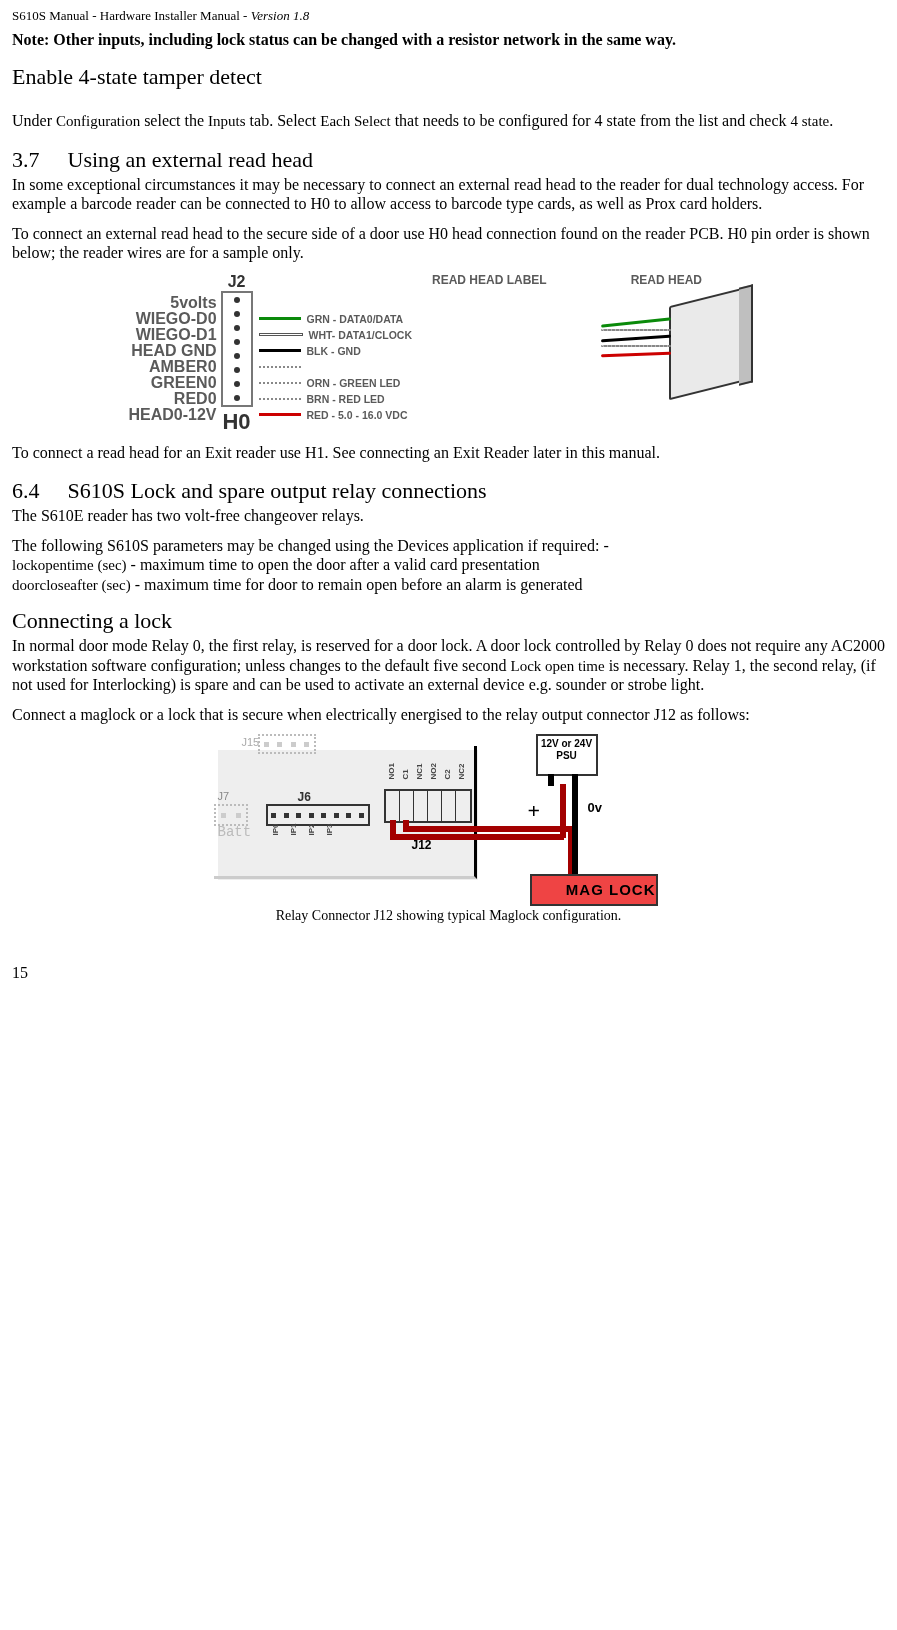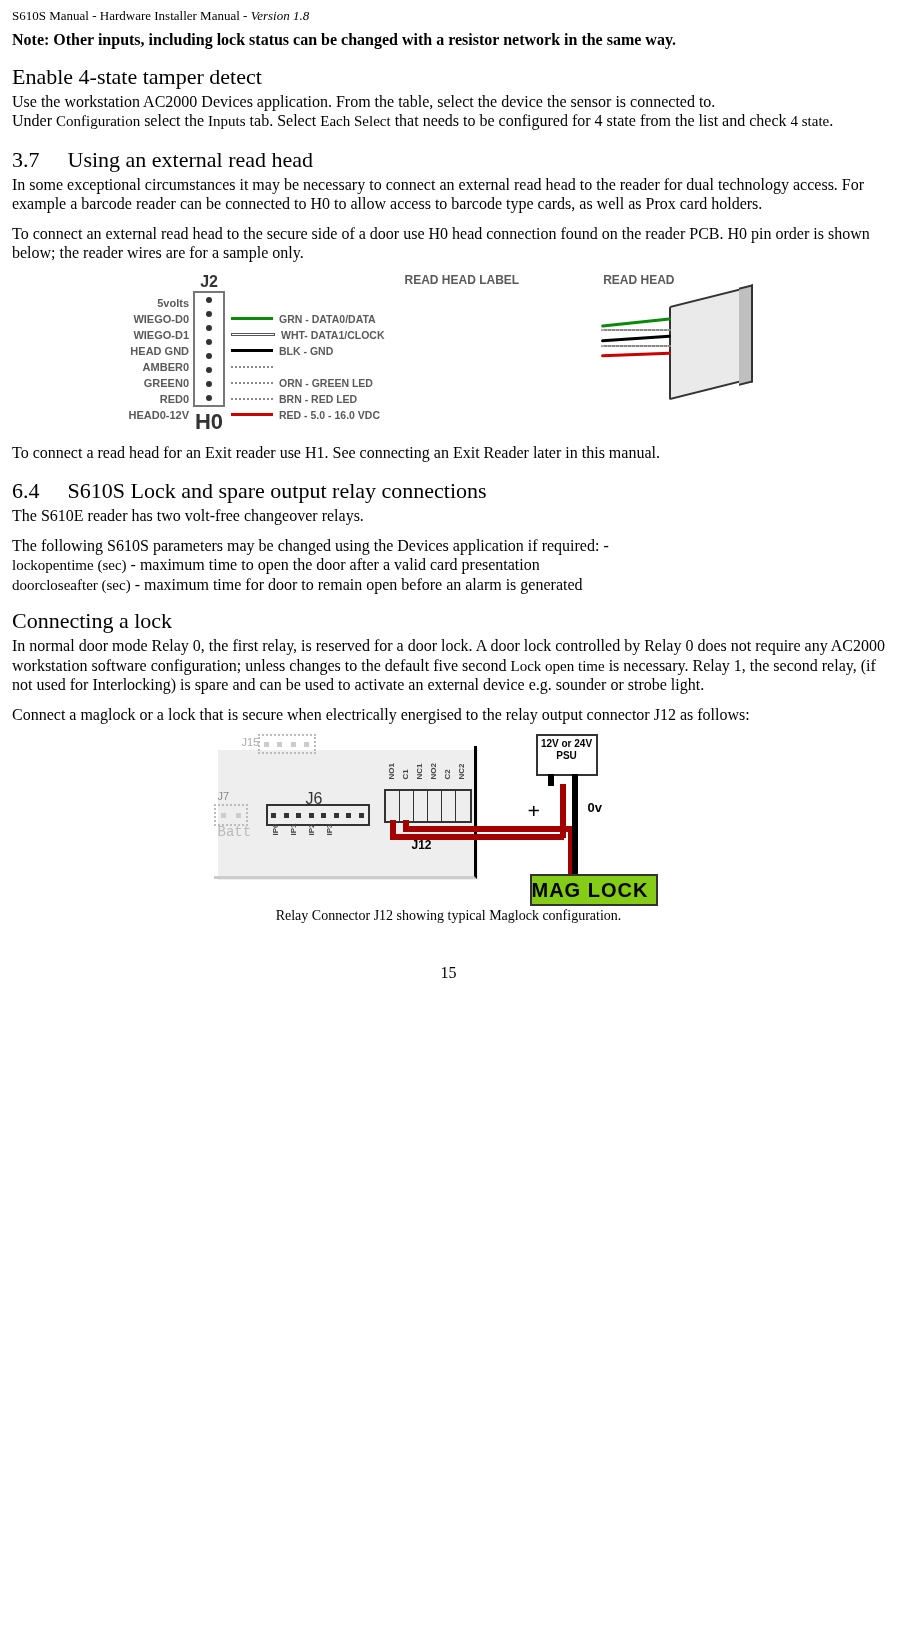--- a/index.html
+++ b/index.html
@@ -32,21 +32,21 @@
 
   
   .fig1-wrap { width: 640px; margin: 8px auto 8px auto; position: relative; }
   .fig1-row { display:flex; align-items:flex-start; }
   .fig1-pinbox {
     display:flex;
     align-items:flex-start;
   }
   .pin-labels-left {
     font-family: Arial, sans-serif;
-    font-size: 11px;
+    font-size: 16px;
     font-weight: bold;
     color:#5a5a5a;
     text-align:right;
     line-height:16px;
     margin-top:22px;
     margin-right:4px;
   }
   .j2-col { text-align:center; }
   .j2-title { font-family: Arial, sans-serif; font-weight:bold; font-size:16px; color:#333; }
   .h0-title { font-family: Arial, sans-serif; font-weight:bold; font-size:22px; color:#333; margin-top:2px;}
@@ -116,21 +116,21 @@
   .board-shadow { position:absolute; left:4px; top:16px; width:260px; height:130px; background:#eee; z-index:-1;}
   .conn-j15 { position:absolute; left:28px; top:2px; font-family:Arial,sans-serif; font-size:11px; color:#aaa;}
   .j15-block { position:absolute; left:44px; top:0; width:54px; height:16px; border:2px dotted #bbb; display:flex; justify-content:space-around; align-items:center;}
   .j15-block span{width:5px;height:5px;background:#ccc;}
 
   .conn-j7 { position:absolute; left:4px; top:56px; font-family:Arial,sans-serif; font-size:11px; color:#888;}
   .j7-block{ position:absolute; left:0; top:70px; width:30px; height:18px; border:2px dotted #bbb; display:flex; justify-content:space-around; align-items:center;}
   .j7-block span{width:5px;height:5px;background:#ccc;}
   .j7-batt{position:absolute; left:4px; top:90px; font-family:Liberation Mono, monospace; font-size:14px; color:#bbb;}
 
-  .conn-j6 { position:absolute; left:92px; top:56px; font-family:Arial,sans-serif; font-size:16px; font-weight:normal; color:#333;}
+  .conn-j6 { position:absolute; left:84px; top:56px; font-family:Arial,sans-serif; font-size:12px; font-weight:bold; color:#333;}
   .j6-block{ position:absolute; left:52px; top:70px; width:100px; height:18px; border:2px solid #333; display:flex; justify-content:space-around; align-items:center;}
   .j6-block span{width:5px;height:5px;background:#333;}
   .j6-lbls{ position:absolute; left:56px; top:92px; font-family:Arial,sans-serif; font-size:8px; font-weight:bold; color:#444; display:flex; gap:8px;}
   .j6-lbls span{transform:rotate(-90deg); transform-origin:center; display:inline-block; width:10px;}
 
   .j12-block{ position:absolute; left:170px; top:55px; width:84px; height:30px; border:2px solid #333; display:flex;}
   .j12-block div{ flex:1; border-right:1px solid #333;}
   .j12-block div:last-child{border-right:none;}
   .j12-lbls{ position:absolute; left:172px; top:36px; font-family:Arial,sans-serif; font-size:8px; font-weight:bold; color:#444; display:flex; gap:4px;}
   .j12-lbls span{transform:rotate(-90deg); display:inline-block; width:10px; text-align:center;}
@@ -146,37 +146,37 @@
   .wr-down{ left:354px; top:92px; width:6px; height:52px; border:none; background:#a30000;}
   .wr-up  { left:346px; top:50px; width:6px; height:54px; border:none; background:#a30000;}
 
   .psu-box{ position:absolute; left:322px; top:0; width:58px; height:36px; border:2px solid #333; background:#fff; font-family:Arial,sans-serif; font-size:10px; font-weight:bold; text-align:center; padding-top:2px; line-height:12px;}
   .psu-leads{ position:absolute; left:334px; top:40px; width:6px; height:12px; background:#000;}
   .psu-leads2{ position:absolute; left:358px; top:40px; width:6px; height:12px; background:#000;}
   .plus-sym{ position:absolute; left:314px; top:64px; font-size:22px; font-weight:bold;}
   .zero-v{ position:absolute; left:374px; top:66px; font-family:Arial,sans-serif; font-size:13px; font-weight:bold;}
   .blackline{ position:absolute; left:358px; top:50px; width:6px; height:92px; background:#000;}
 
-  .maglock-box{ position:absolute; left:316px; top:140px; width:124px; height:28px; border:2px solid #333; background:#84cc16; font-family:Arial,sans-serif; font-size:20px; font-weight:bold; text-align:left; line-height:28px; letter-spacing:1px;}
+  .maglock-box{ position:absolute; left:316px; top:140px; width:124px; height:28px; border:2px solid #333; background:#ef4444; font-family:Arial,sans-serif; font-size:15px; font-weight:bold; text-align:right; line-height:28px; letter-spacing:1px;}
 
   .fig2-caption{ text-align:center; font-size:14px; margin-top:4px;}
-  .page-num{ text-align:center; font-size:16px; margin-top:40px;}
+  .page-num{ text-align:left; font-size:16px; margin-top:40px;}
 </style>
 </head>
 <body>
 
 <div class="header-line">
   <span>S610S Manual  - Hardware Installer Manual  - </span><span class="italic-part">Version 1.8</span>
 </div>
 
 <p class="note-bold">Note: Other inputs, including lock status can be changed with a resistor network in the same way.</p>
 
 <h2 class="plain">Enable 4-state tamper detect</h2>
 <p>
-  <span>Use the workstation AC2000 Devices application.  From the table, select the device the sensor is connected to.</span><br>
+  <br>
   <span>Under </span><span class="small-caps-term">Configuration</span><span> select the </span><span class="small-caps-term">Inputs</span><span> tab.  Select </span><span class="small-caps-term">Each Select</span><span> that needs to be configured for 4 state from the list and check </span><span class="small-caps-term">4 state</span><span>.</span>
 </p>
 
 <h2 class="numbered">
   <span>3.7</span><span class="num-gap"></span><span>Using an external read head</span>
 </h2>
 <p>In some exceptional circumstances it may be necessary to connect an external read head to the reader for dual technology access.  For example a barcode reader can be connected to H0 to allow access to barcode type cards, as well as Prox card holders.</p>
 <p>To connect an external read head to the secure side of a door use H0 head connection found on the reader PCB.  H0 pin order is shown below; the reader wires are for a sample only.</p>
 
 <div class="fig1-wrap">

